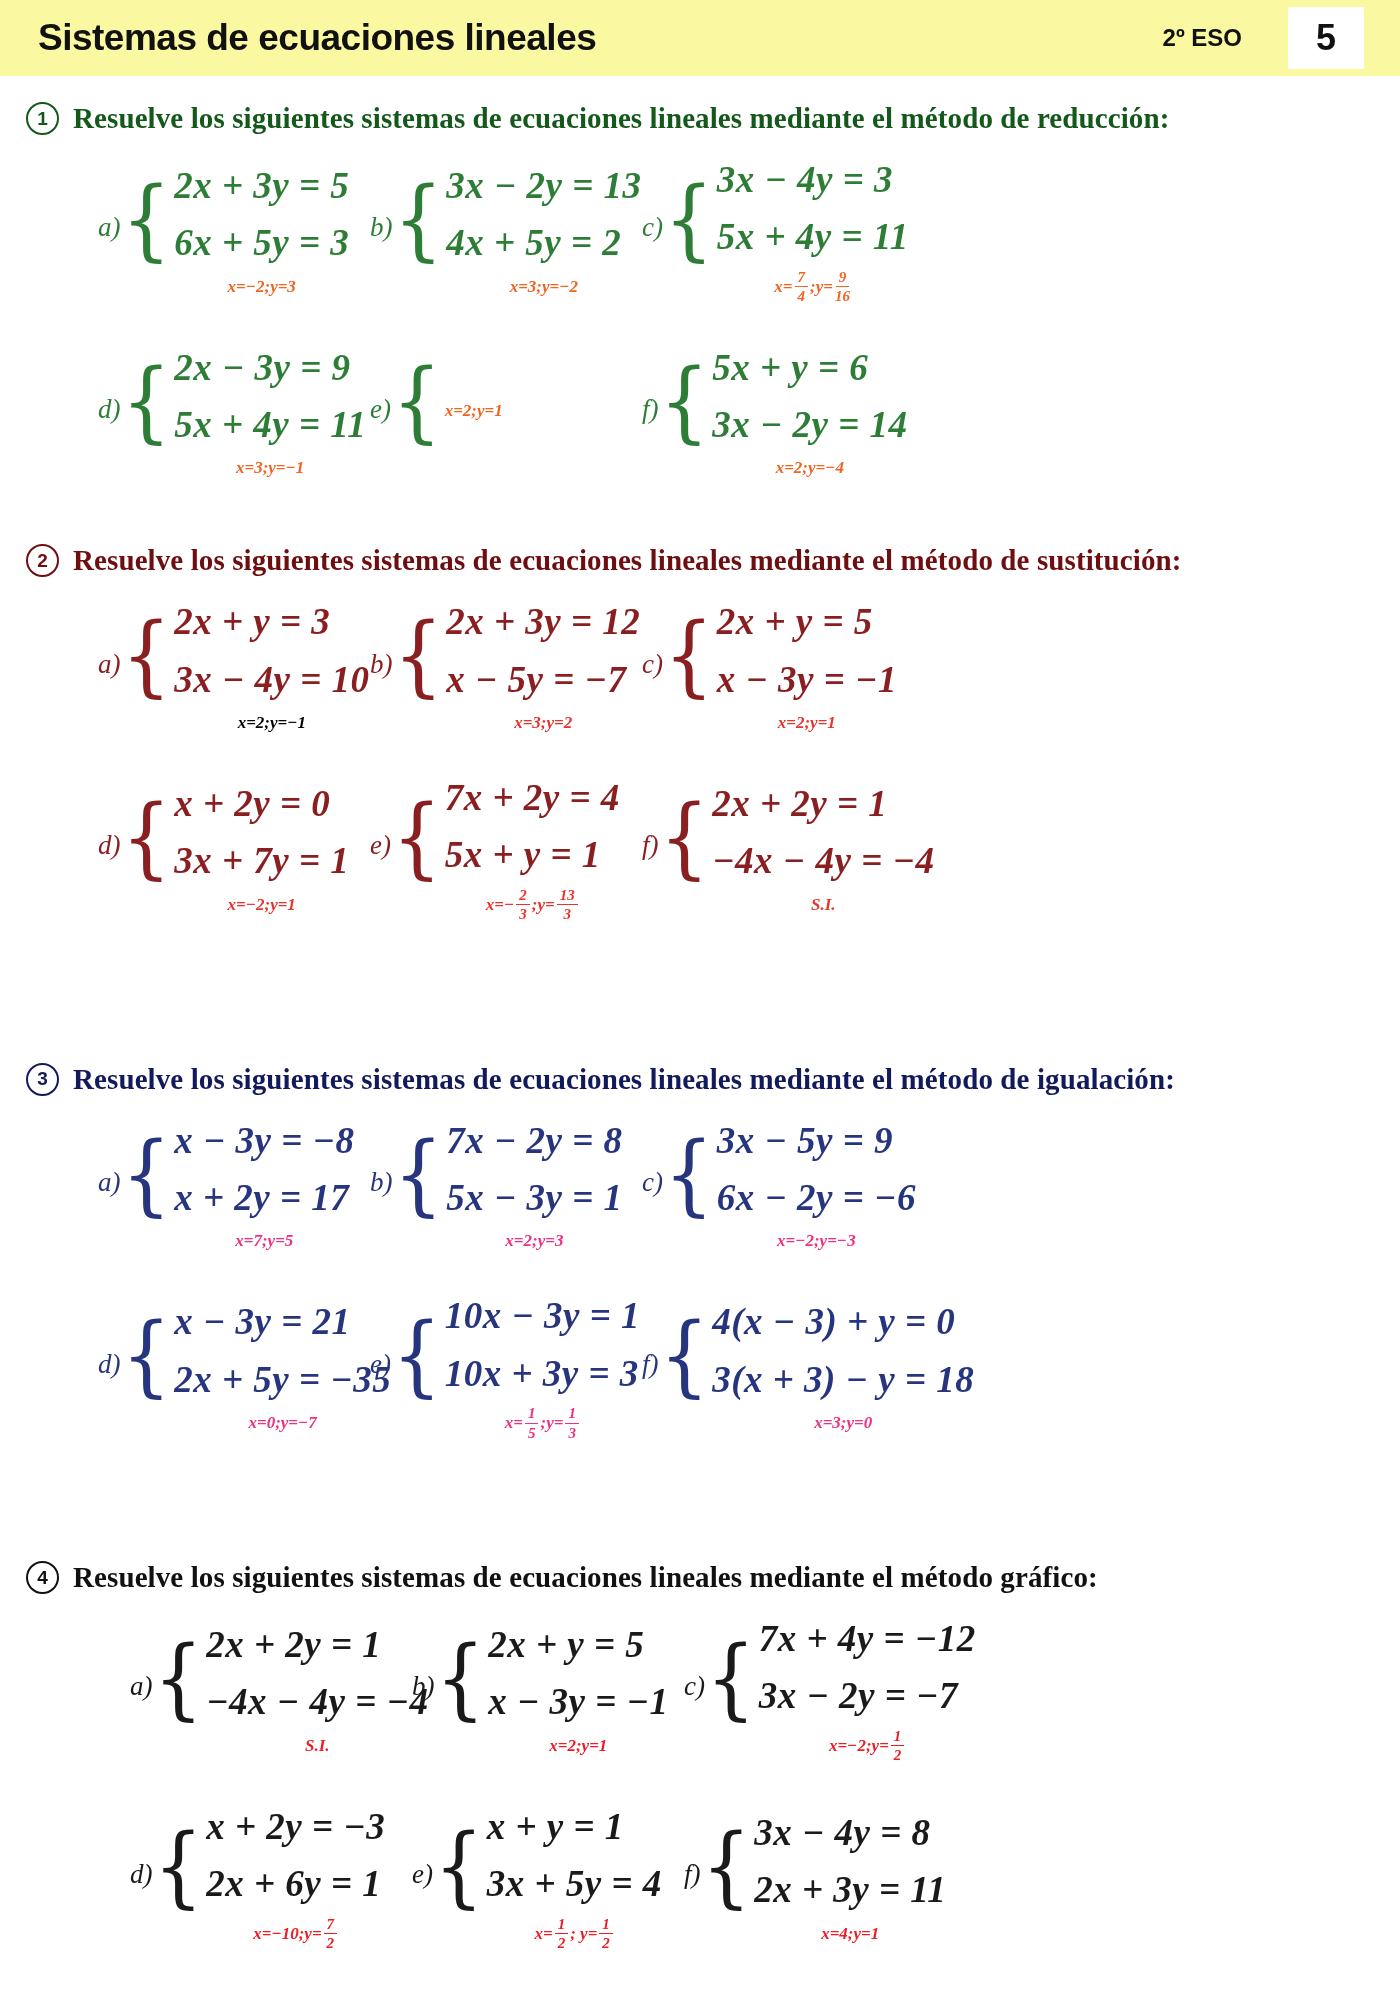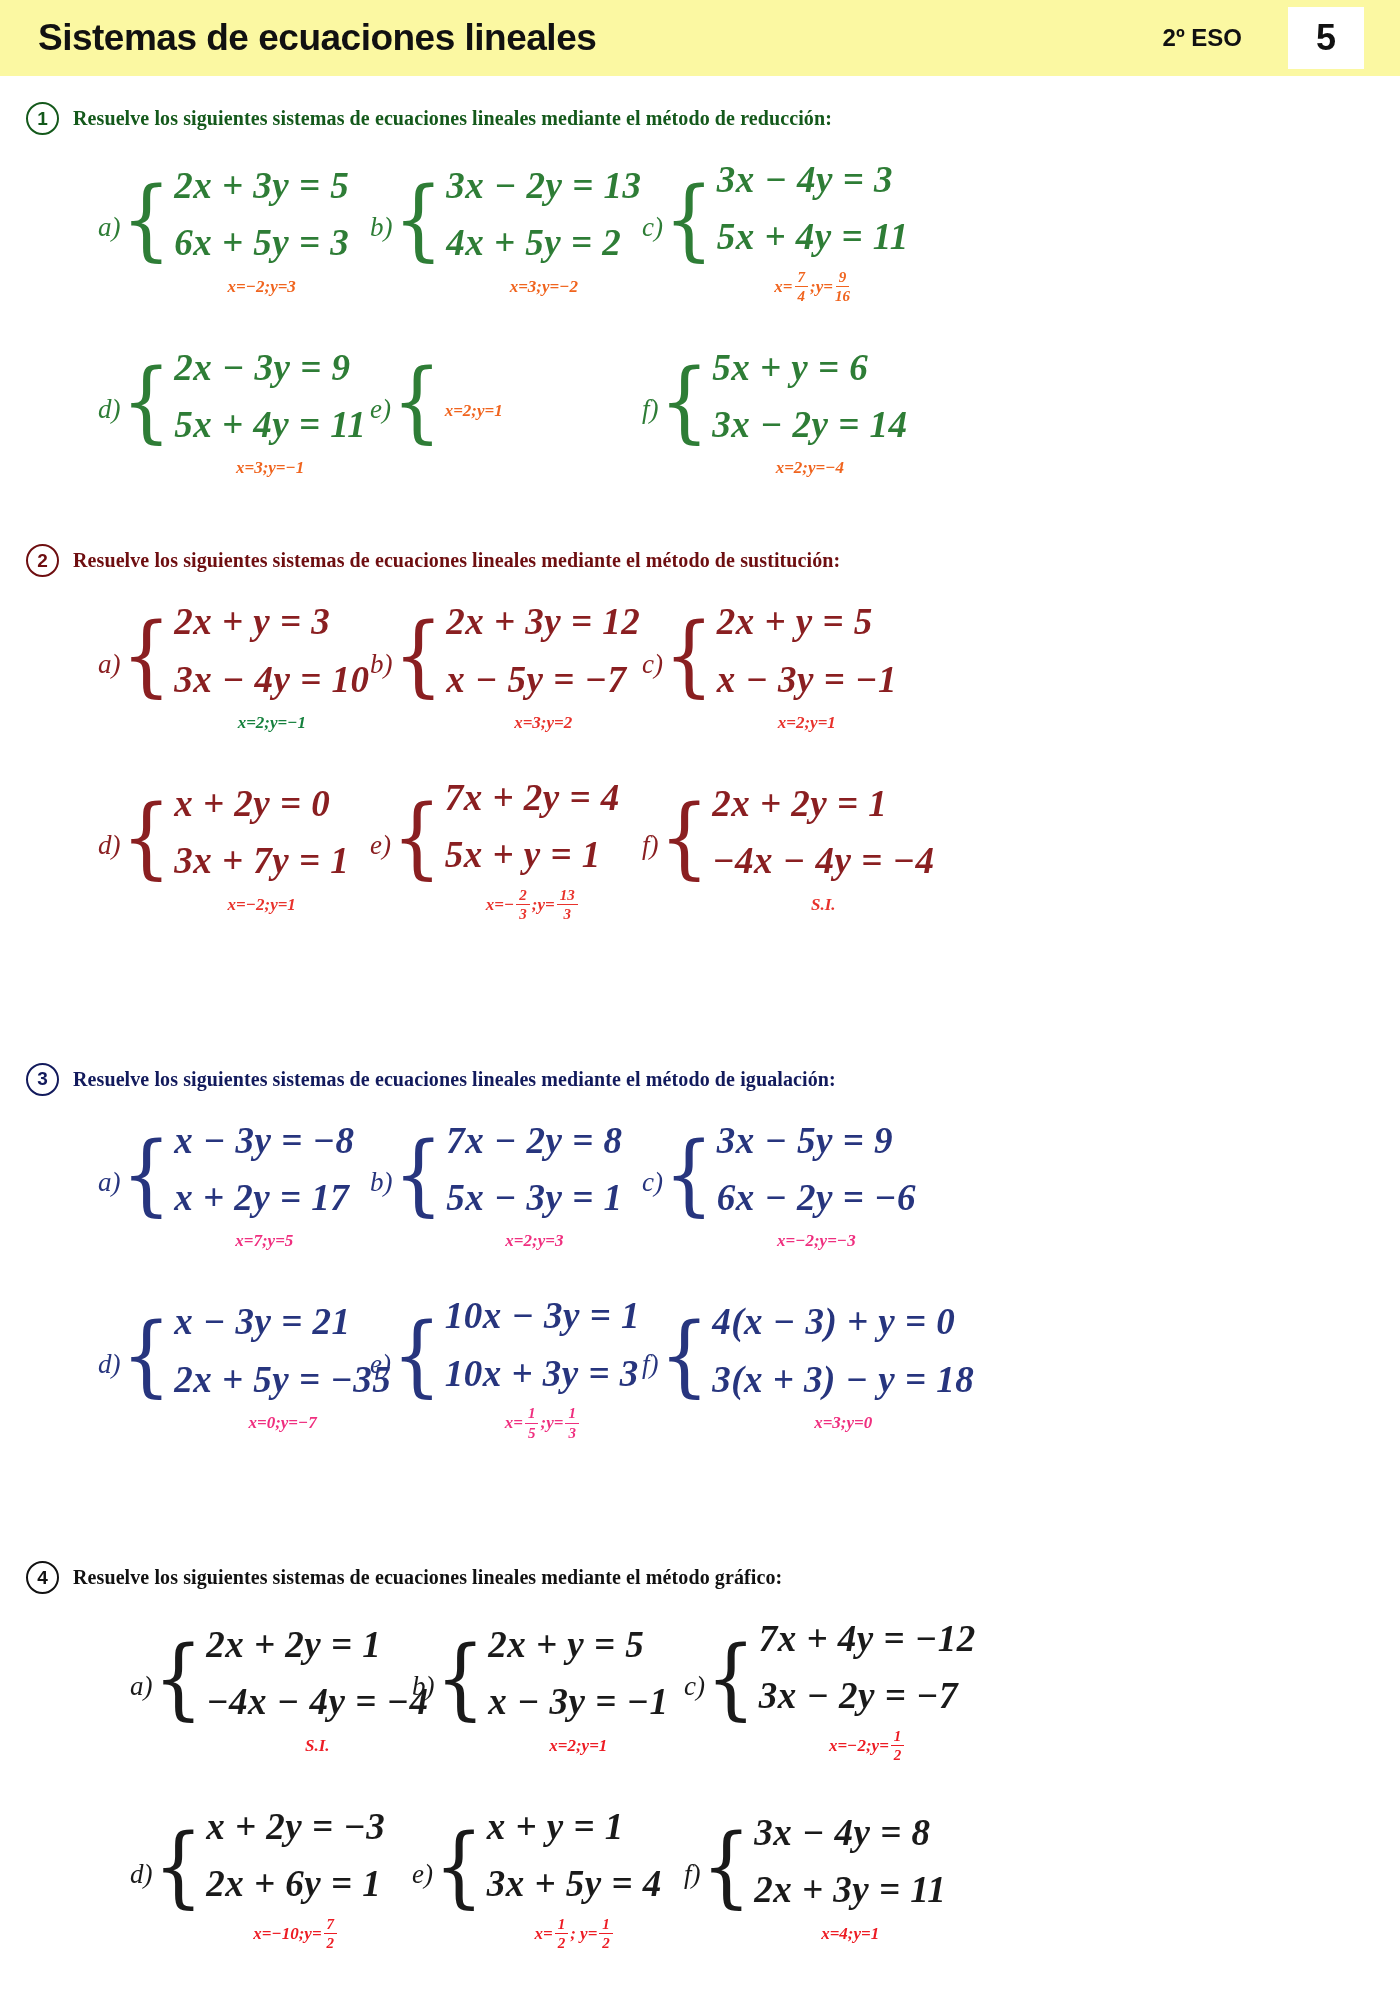--- a/index.html
+++ b/index.html
@@ -33,21 +33,21 @@
   .exercise:nth-of-type(2) { margin-top:64px; }
   .exercise:nth-of-type(3) { margin-top:140px; }
   .exercise:nth-of-type(4) { margin-top:120px; }
   .ex-head { display:flex; align-items:center; gap:14px; }
   .num-circle {
     width:33px; height:33px; border-radius:50%; border:2.5px solid currentColor;
     display:flex; align-items:center; justify-content:center;
     font-family:"Liberation Sans", sans-serif; font-weight:700; font-size:19px;
     box-sizing:border-box; flex:0 0 auto;
   }
-  .prompt { font-weight:700; font-size:20px; letter-spacing:0.1px; }
+  .prompt { font-weight:700; font-size:29px; letter-spacing:0.1px; }
   
   .systems {
     display:grid; grid-template-columns:258px 258px 300px;
     column-gap:14px; row-gap:34px; margin:16px 0 0 72px;
   }
   .systems-4 { margin-left:104px; grid-template-columns:268px 258px 300px; }
   .system { display:flex; align-items:center; }
   .sys-label { font-style:italic; font-size:27px; margin-right:1px; align-self:center; }
   .brace {
     font-family:"DejaVu Serif", serif; font-weight:400; font-size:78px;
@@ -180,21 +180,21 @@
   </div>
   <div class="systems" style="color: rgb(138, 31, 33);">
       <div class="system">
         <span class="sys-label">a)</span>
         <span class="brace">{</span>
         <div class="sys-col">
           <div class="eqs">
             <div class="eq">2x + y = 3</div>
             <div class="eq">3x − 4y = 10</div>
           </div>
-          <div class="sol" style="color: #15803d;">
+          <div class="sol" style="color: #000000;">
             <span class="sol-t">x=2;y=−1</span>
           </div>
         </div>
       </div>
       <div class="system">
         <span class="sys-label">b)</span>
         <span class="brace">{</span>
         <div class="sys-col">
           <div class="eqs">
             <div class="eq">2x + 3y = 12</div>

